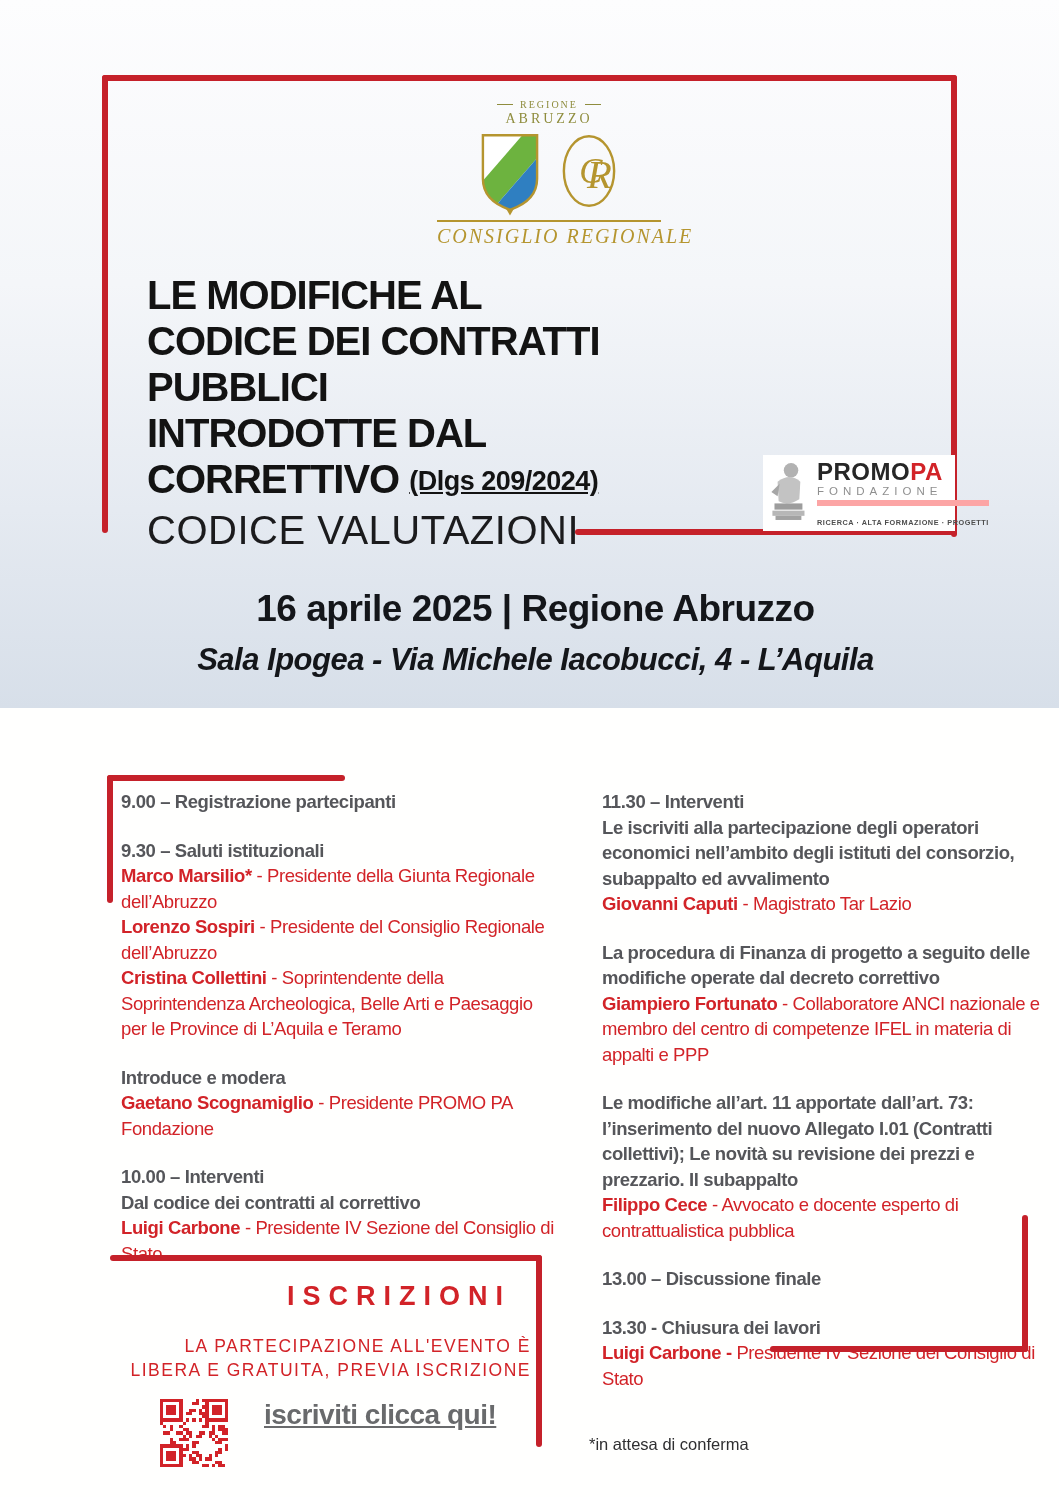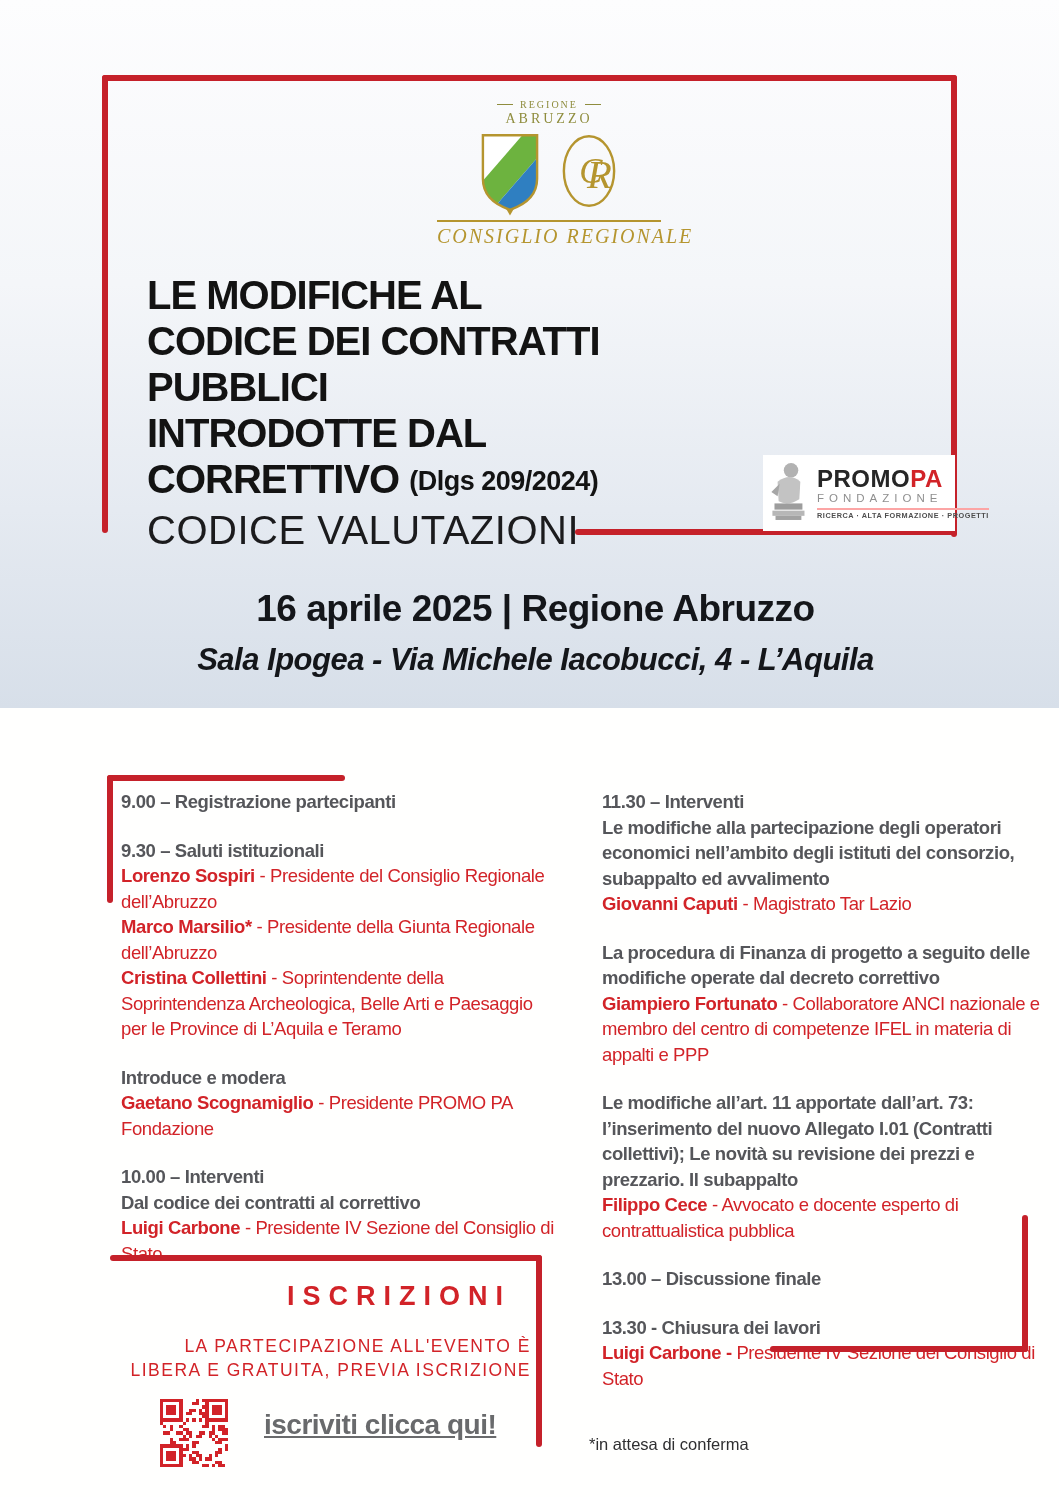--- a/index.html
+++ b/index.html
@@ -19,31 +19,31 @@
         font-size:10px;letter-spacing:2px;}
   .logo .rline .dash{display:inline-block;width:16px;height:1px;background:#8f8d3e;}
   .logo .ab{font-size:14px;letter-spacing:3px;margin-top:1px;}
   .logo .emblems{display:flex;justify-content:center;align-items:flex-start;gap:20px;margin-top:5px;height:84px;}
   .logo .goldline{width:100%;height:2px;background:#b5952f;margin-top:4px;}
   .logo .consiglio{font-size:20px;letter-spacing:2px;color:#b5952f;margin-top:3px;white-space:nowrap;font-style:italic;}
 
   
   .title{position:absolute;left:147px;top:272px;width:560px;color:#131313;
          font-weight:700;font-size:40px;line-height:46px;letter-spacing:-1px;}
-  .title .note{font-size:27px;letter-spacing:-0.5px;margin-left:10px;position:relative;top:-3px;}
+  .title .note{font-size:27px;letter-spacing:-0.5px;margin-left:10px;position:relative;top:-3px;text-decoration:underline;}
   .title .sub{font-weight:400;letter-spacing:0.5px;color:#1b1b1d;}
 
   
   .promopa{position:absolute;left:763px;top:455px;width:192px;height:76px;background:#ffffff;
            display:flex;align-items:center;padding:2px 6px;box-sizing:border-box;}
   .promopa .txt{margin-left:6px;line-height:1;}
   .promopa .brand{font-size:24px;font-weight:700;letter-spacing:0.5px;color:#262626;}
   .promopa .brand .pa{color:#d22328;}
   .promopa .fond{font-size:11.5px;letter-spacing:5px;color:#8f8f8f;margin-top:2px;}
-  .promopa .tag{border-top:2px solid #fca5a5;margin-top:3px;padding-top:2px;font-size:7.3px;
+  .promopa .tag{border-top:6px solid #fca5a5;margin-top:3px;padding-top:13px;font-size:7.3px;
                 font-weight:700;color:#4e4e4e;letter-spacing:0.55px;white-space:nowrap;}
 
   
   .event{position:absolute;left:0;top:588px;width:1059px;text-align:center;color:#14161a;padding-left:6px;}
   .event .date{font-size:37px;font-weight:700;letter-spacing:-0.5px;}
   .event .venue{font-size:31px;font-weight:700;margin-top:12px;letter-spacing:-0.5px;font-style:italic;}
 
   
   .col{position:absolute;font-size:18.5px;line-height:25.5px;letter-spacing:-0.4px;}
   .col-left{left:121px;top:789px;width:436px;}
@@ -55,21 +55,21 @@
   .r{color:#d22328;}
 
   
   .iscr{position:absolute;left:110px;top:1255px;width:427px;}
   .iscr .head{margin-top:26px;text-align:right;padding-right:26px;font-size:27px;font-weight:700;
               letter-spacing:8px;color:#d22328;}
   .iscr .note{margin-top:22px;text-align:right;padding-right:6px;font-size:17.5px;font-weight:400;
               letter-spacing:1.5px;line-height:24px;color:#d22328;}
   .iscr .row{margin-top:17px;display:flex;align-items:flex-start;}
   .qr{margin-left:50px;width:68px;height:68px;}
-  .signup{margin-left:36px;margin-top:10px;font-size:28px;font-weight:700;color:#696a6c;
+  .signup{margin-left:36px;font-size:28px;font-weight:700;color:#696a6c;
           text-decoration:underline;letter-spacing:-0.5px;}
 
   .footnote{position:absolute;left:589px;top:1435px;font-size:16.5px;color:#2f2f31;}
 </style>
 </head>
 <body>
 
 <div class="poster">
   <div class="bg-top"></div>
   <div class="bg-bottom"></div>
@@ -149,39 +149,39 @@
 
   <div class="fr" style="left:107px;top:775px;width:238px;height:6px;"></div>
   <div class="fr" style="left:107px;top:775px;width:6px;height:128px;"></div>
 
   <div class="col col-left">
     <div class="block">
       <p class="g">9.00 – Registrazione partecipanti</p>
     </div>
     <div class="block">
       <p class="g">9.30 – Saluti istituzionali</p>
+      <p><span class="n">Marco Marsilio*</span><span class="r"> - Presidente della Giunta Regionale dell’Abruzzo</span></p>
       <p><span class="n">Lorenzo Sospiri</span><span class="r"> - Presidente del Consiglio Regionale dell’Abruzzo</span></p>
-      <p><span class="n">Marco Marsilio*</span><span class="r"> - Presidente della Giunta Regionale dell’Abruzzo</span></p>
       <p><span class="n">Cristina Collettini</span><span class="r"> - Soprintendente della Soprintendenza Archeologica, Belle Arti e Paesaggio per le Province di L’Aquila e Teramo</span></p>
     </div>
     <div class="block">
       <p class="g">Introduce e modera</p>
       <p><span class="n">Gaetano Scognamiglio</span><span class="r"> - Presidente PROMO PA Fondazione</span></p>
     </div>
     <div class="block">
       <p class="g">10.00 – Interventi</p>
       <p class="g">Dal codice dei contratti al correttivo</p>
       <p><span class="n">Luigi Carbone</span><span class="r"> - Presidente IV Sezione del Consiglio di Stato</span></p>
     </div>
   </div>
 
   <div class="col col-right">
     <div class="block">
       <p class="g">11.30 – Interventi</p>
-      <p class="g">Le modifiche alla partecipazione degli operatori economici nell’ambito degli istituti del consorzio, subappalto ed avvalimento</p>
+      <p class="g">Le iscriviti alla partecipazione degli operatori economici nell’ambito degli istituti del consorzio, subappalto ed avvalimento</p>
       <p><span class="n">Giovanni Caputi</span><span class="r"> - Magistrato Tar Lazio</span></p>
     </div>
     <div class="block">
       <p class="g">La procedura di Finanza di progetto a seguito delle modifiche operate dal decreto correttivo</p>
       <p><span class="n">Giampiero Fortunato</span><span class="r"> - Collaboratore ANCI nazionale e membro del centro di competenze IFEL in materia di appalti e PPP</span></p>
     </div>
     <div class="block">
       <p class="g">Le modifiche all’art. 11 apportate dall’art. 73: l’inserimento del nuovo Allegato I.01 (Contratti collettivi); Le novità su revisione dei prezzi e prezzario. Il subappalto</p>
       <p><span class="n">Filippo Cece</span><span class="r"> - Avvocato e docente esperto di contrattualistica pubblica</span></p>
     </div>

